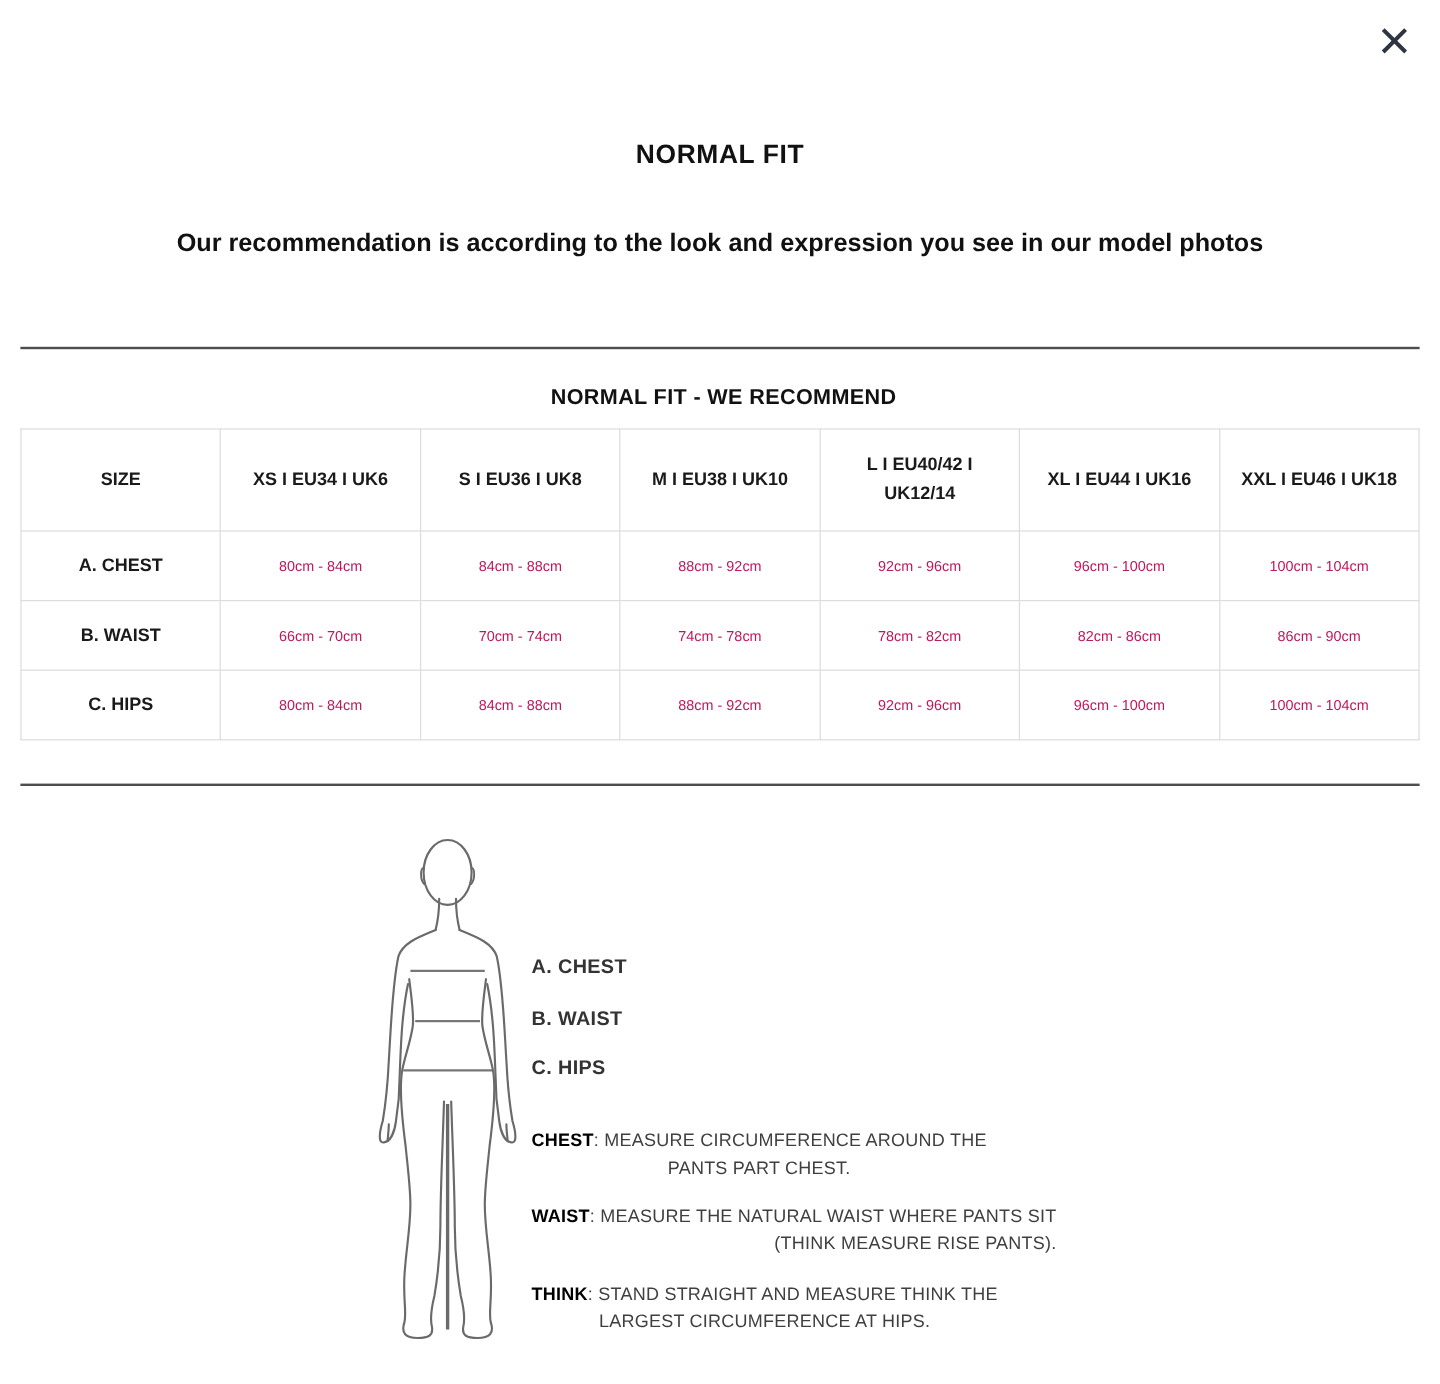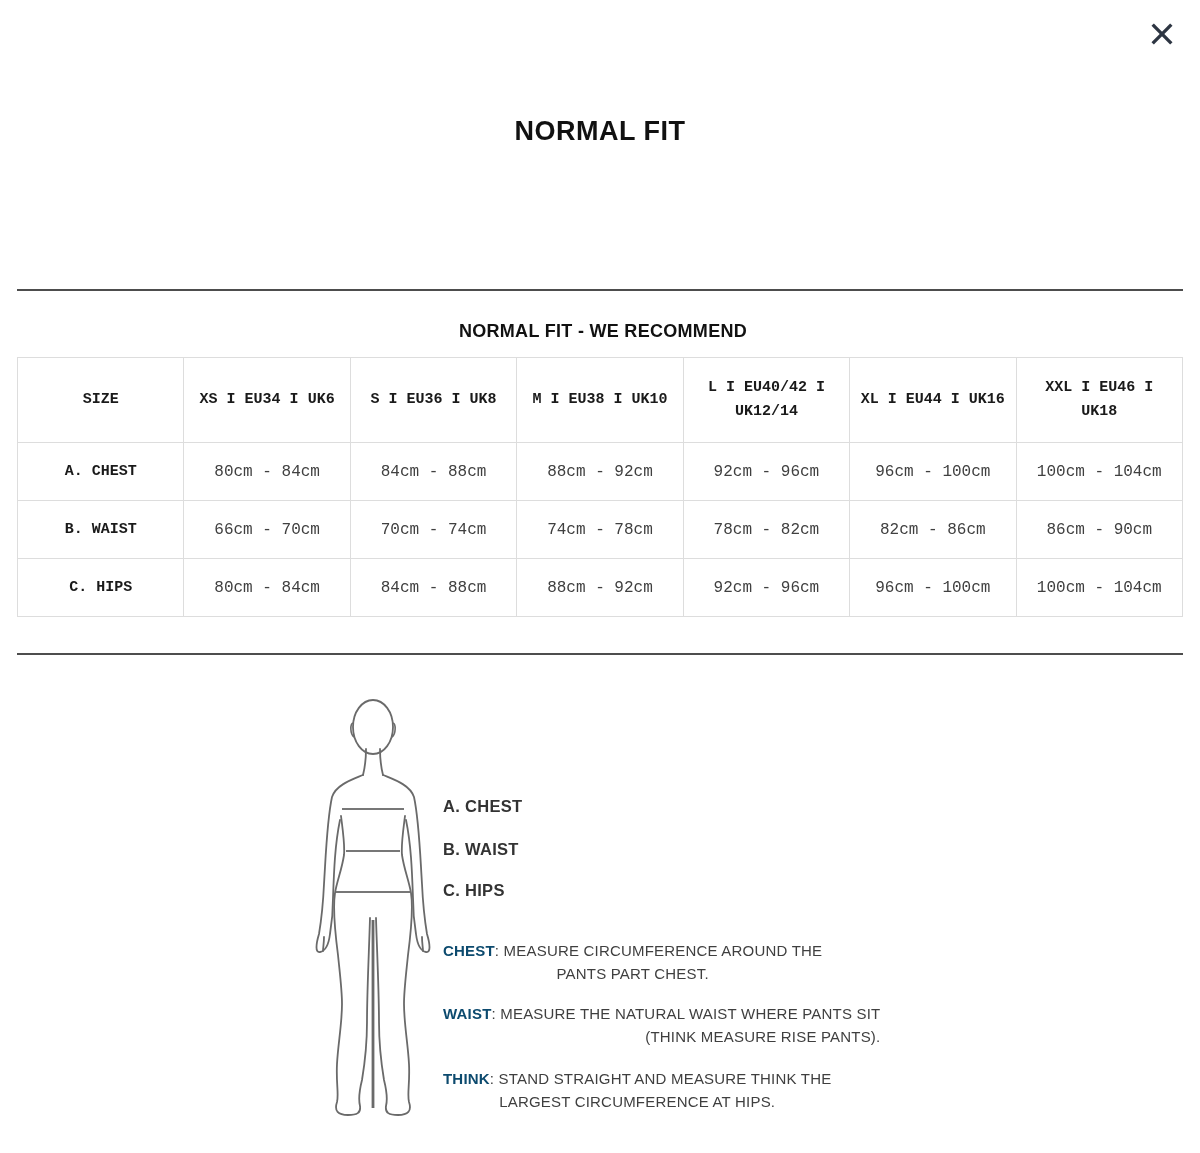--- a/index.html
+++ b/index.html
@@ -13,21 +13,21 @@
   }
   .close-btn{
     position:absolute;top:16px;right:20px;
     width:36px;height:36px;
     background:none;border:none;padding:0;cursor:pointer;
     display:flex;align-items:center;justify-content:center;
   }
   .page-title{
     position:absolute;top:116px;left:0;width:100%;
     text-align:center;
-    font-size:27px;font-weight:bold;letter-spacing:0.5px;
+    font-size:22px;font-weight:bold;letter-spacing:0.5px;
     color:#111111;
   }
   .subtitle{
     position:absolute;top:183px;left:0;width:100%;
     text-align:center;
     font-size:21px;font-weight:bold;line-height:40px;
     color:#111111;
   }
   .divider{
     position:absolute;left:17px;right:17px;height:2px;
@@ -39,35 +39,34 @@
     position:absolute;top:321px;left:3px;width:100%;
     text-align:center;
     font-size:18px;font-weight:bold;letter-spacing:0.3px;
     color:#111111;
   }
   table.size-table{
     position:absolute;top:357px;left:17px;
     width:1166px;
     border-collapse:collapse;
     table-layout:fixed;
-    font-family:Liberation Mono, monospace;
   }
   .size-table th,.size-table td{
     border:1px solid #dddddd;
     text-align:center;vertical-align:middle;
     padding:0 10px;
   }
   .size-table thead th{
     height:84px;
     font-size:15px;font-weight:bold;color:#1a1a1a;
     line-height:24px;
   }
   .size-table tbody td{
     height:57px;
-    font-size:16px;font-weight:normal;color:#404040;
+    font-size:12px;font-weight:normal;color:#be185d;
   }
   .size-table tbody td.row-label{
     font-size:15px;font-weight:bold;color:#1a1a1a;
   }
   .figure-wrap{
     position:absolute;left:293px;top:692px;width:160px;height:430px;
   }
   .diagram-label{
     position:absolute;left:443px;
     font-size:16.5px;font-weight:bold;letter-spacing:0.3px;
@@ -75,40 +74,41 @@
   }
   .label-chest{top:797px;}
   .label-waist{top:840px;}
   .label-hips{top:881px;}
   .instruction{
     position:absolute;left:443px;
     width:max-content;text-align:center;
     font-size:15px;line-height:23px;letter-spacing:0.2px;
     color:#3f3f3f;margin:0;
   }
-  .instruction b{color:#0c4a6e;}
+  .instruction b{color:#000000;}
   .instr-chest{top:939px;}
   .instr-waist{top:1002px;text-align:right;}
   .instr-hips{top:1067px;}
 </style>
 </head>
 <body>
 
 <div class="page">
 
   <button class="close-btn">
     <svg width="28" height="28" viewBox="0 0 30 30">
       <line x1="5" y1="5" x2="25" y2="25" stroke="#2d3542" stroke-width="3.6"></line>
       <line x1="25" y1="5" x2="5" y2="25" stroke="#2d3542" stroke-width="3.6"></line>
     </svg>
   </button>
 
   <div class="page-title">NORMAL FIT</div>
 
   <div class="subtitle">
+    <div>Our recommendation is according to the look and expression you see in our model photos</div>
   </div>
 
   <div class="divider divider-1"></div>
 
   <div class="recommend-heading">NORMAL FIT - WE RECOMMEND</div>
 
   <table class="size-table">
     <thead>
       <tr>
         <th>SIZE</th>

